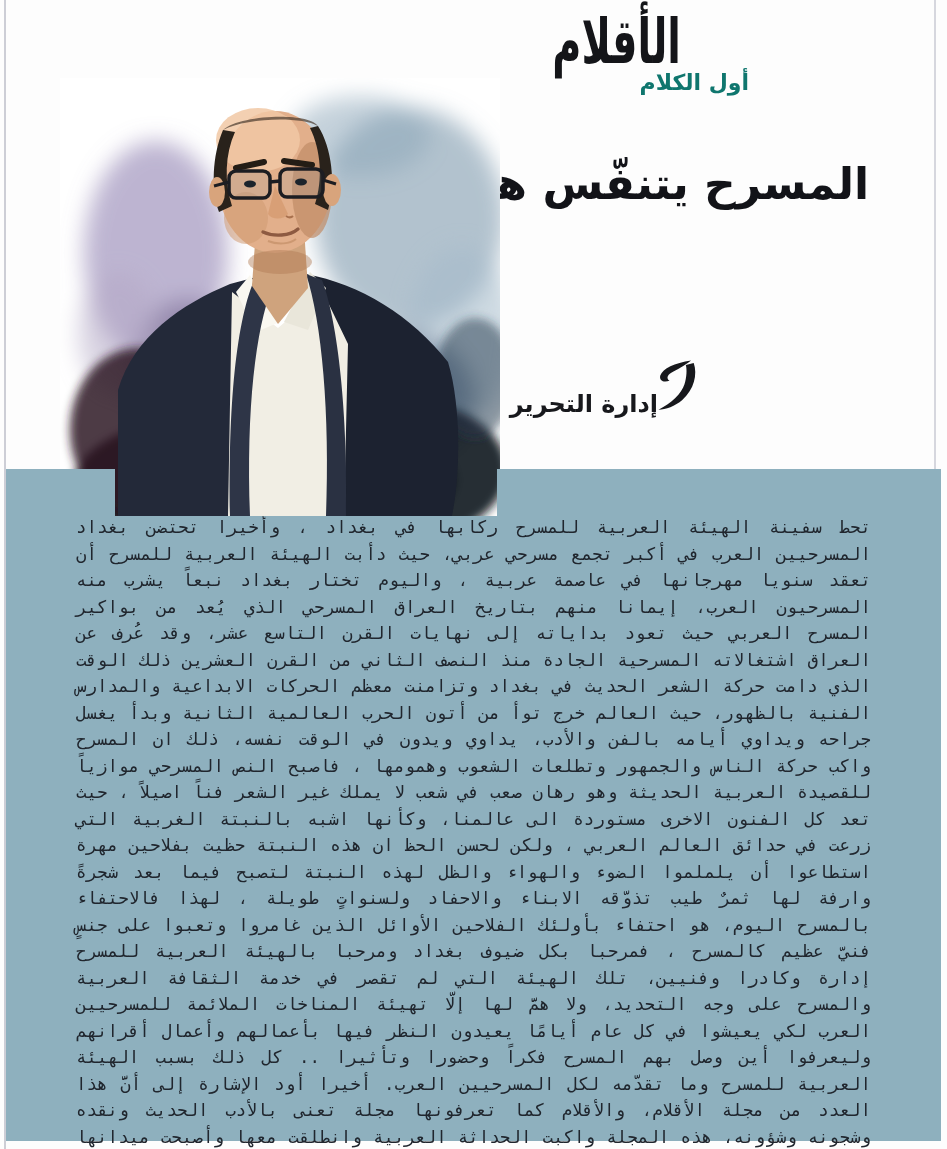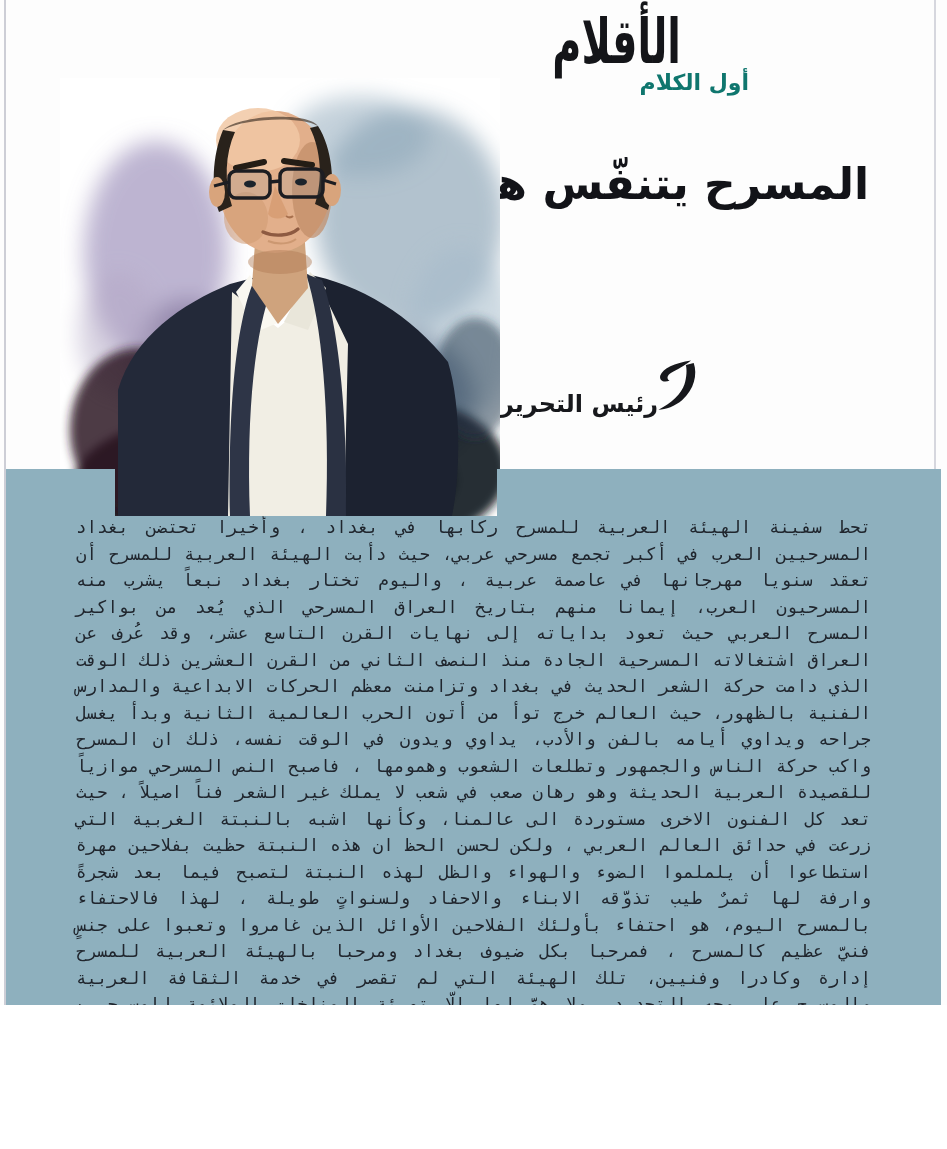--- a/index.html
+++ b/index.html
@@ -1,17 +1,17 @@
 <!DOCTYPE html>
 <html lang="ar" dir="rtl"><head>
 <meta charset="utf-8">
 <style>
   html,body { margin:0; padding:0; background:#ffffff; }
   .page {
-    position:relative; width:947px; height:1005px; overflow:hidden;
+    position:relative; width:947px; height:1149px; overflow:hidden;
     background:#fdfdfd;
     font-family:"DejaVu Sans", sans-serif;
     direction:rtl;
   }
   .scan-edge { position:absolute; background:#cdced6; }
   .scan-edge.left  { left:4px; top:0; width:2px; height:1149px; }
   .scan-edge.right { left:934px; top:0; width:2px; height:469px; background:#d6d7de; }
 
   
   .logo {
@@ -65,21 +65,21 @@
   <div class="scan-edge right"></div>
 
   <div class="logo">الأقلام</div>
   <div class="kicker">أول الكلام</div>
   <h1 class="title" style="color: rgb(18, 19, 24);">المسرح يتنفّس هواءَ بغداد</h1>
 
   <svg class="sig-mark" viewBox="0 0 100 120" aria-hidden="true">
     <path d="M82 2 C44 8 18 20 12 36 C9 47 19 53 33 48 C26 44 27 36 37 30 C50 22 66 15 82 2 Z" fill="#17181c"></path>
     <path d="M88 8 C97 34 89 68 62 92 C46 106 24 114 8 114 C38 98 60 78 67 56 C72 40 73 22 70 12 Z" fill="#17181c"></path>
   </svg>
-  <div class="byline">رئيس التحرير</div>
+  <div class="byline">إدارة التحرير</div>
 
   <div class="portrait">
     <svg viewBox="0 0 440 438" preserveAspectRatio="none" aria-hidden="true">
       <defs>
         <filter id="smoke" x="-60%" y="-60%" width="220%" height="220%">
             <feGaussianBlur stdDeviation="11"></feGaussianBlur>
           </filter>
         <filter id="soft" x="-60%" y="-60%" width="220%" height="220%">
             <feGaussianBlur stdDeviation="5"></feGaussianBlur>
           </filter>

